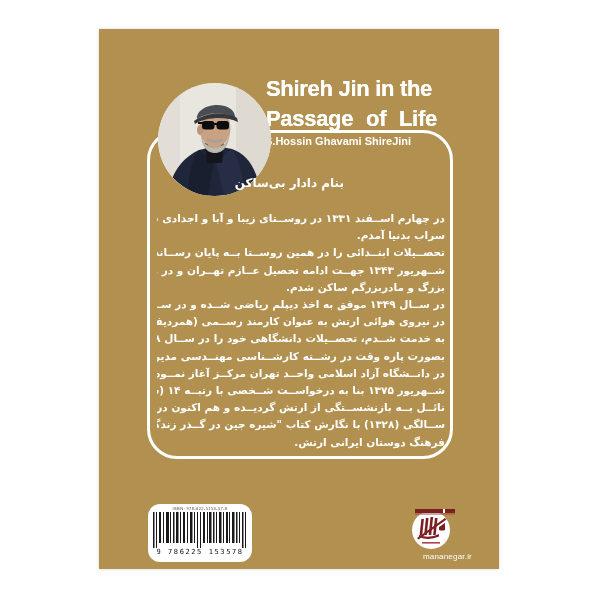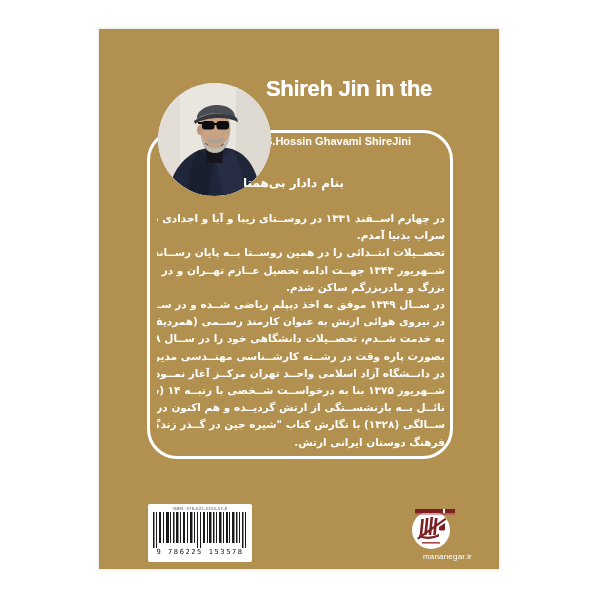--- a/index.html
+++ b/index.html
@@ -49,21 +49,21 @@
   .bio {
     position:absolute; left:58px; top:181px; width:288px; height:246px;
     direction:rtl; text-align:right; color:#ffffff; overflow:hidden;
     font-family:"DejaVu Sans", sans-serif; font-weight:bold; font-size:10.5px;
   }
   .bio .line { line-height:17.2px; white-space:nowrap; }
 
   
   .barcode {
     position:absolute; left:49px; top:475px; width:104px; height:58px;
-    background:#ffffff; border-radius:2px; text-align:center; padding-top:2px;
+    background:#ffffff; border-radius:12px; text-align:center; padding-top:2px;
   }
   .barcode .isbn {
     font-size:4px; line-height:5px; color:#444444; letter-spacing:.4px; white-space:nowrap; overflow:hidden;
   }
   .barcode svg { display:block; margin:1px auto 0 auto; }
   .barcode .num {
     font-size:7px; line-height:8px; color:#111111; letter-spacing:1.6px;
     font-family:"DejaVu Sans Mono", monospace; white-space:nowrap;
   }
 
@@ -75,20 +75,21 @@
   }
 </style>
 </head>
 <body>
 
 <div class="page">
   <div class="card">
 
     <div class="title">
       <div class="l1">Shireh Jin in the</div>
+      <div class="l2">Passage of Life</div>
     </div>
 
     <div class="frame"></div>
 
     <div class="author">S.Hossin Ghavami ShireJini</div>
 
     <div class="photo">
       <svg width="113" height="113" viewBox="0 0 113 113">
         <defs>
           <clipPath id="pc">
@@ -121,21 +122,21 @@
           <rect x="58.5" y="38" width="12.5" height="8.5" rx="3" fill="#0c0c10"></rect>
           <rect x="55" y="40" width="5" height="2" fill="#0c0c10"></rect>
           <rect x="40" y="39" width="5" height="2" fill="#0c0c10"></rect>
 
           <path d="M39,36 C38,20 74,16 77,33 L78,36 C66,28 50,29 39,36 Z" fill="#4a4d53"></path>
           <path d="M36,38 C48,29 68,28 79,35 L80,39 C68,33 48,34 37,41 Z" fill="#35383e"></path>
         </g>
       </svg>
     </div>
 
-    <div class="dedication">بنام دادار بی‌همتا</div>
+    <div class="dedication">بنام دادار بی‌ساکن</div>
 
     <div class="bio">
       <div class="line">در چهارم اســفند ۱۳۳۱ در روســتای زیبا و آبا و اجدادی شیره جین</div>
       <div class="line">سراب بدنیا آمدم.</div>
       <div class="line">تحصــیلات ابتــدائی را در همین روســتا بــه پایان رســانده و در</div>
       <div class="line">شــهریور ۱۳۴۳ جهــت ادامه تحصیل عــازم تهــران و در منزل پدر</div>
       <div class="line">بزرگ و مادربزرگم ساکن شدم.</div>
       <div class="line">در ســال ۱۳۴۹ موفق به اخذ دیپلم ریاضی شــده و در ســال ۱۳۵۳</div>
       <div class="line">در نیروی هوائی ارتش به عنوان کارمند رســمی (همردیف) مشــغول</div>
       <div class="line">به خدمت شــدم، تحصــیلات دانشگاهی خود را در ســال ۱۳۶۸ و</div>

